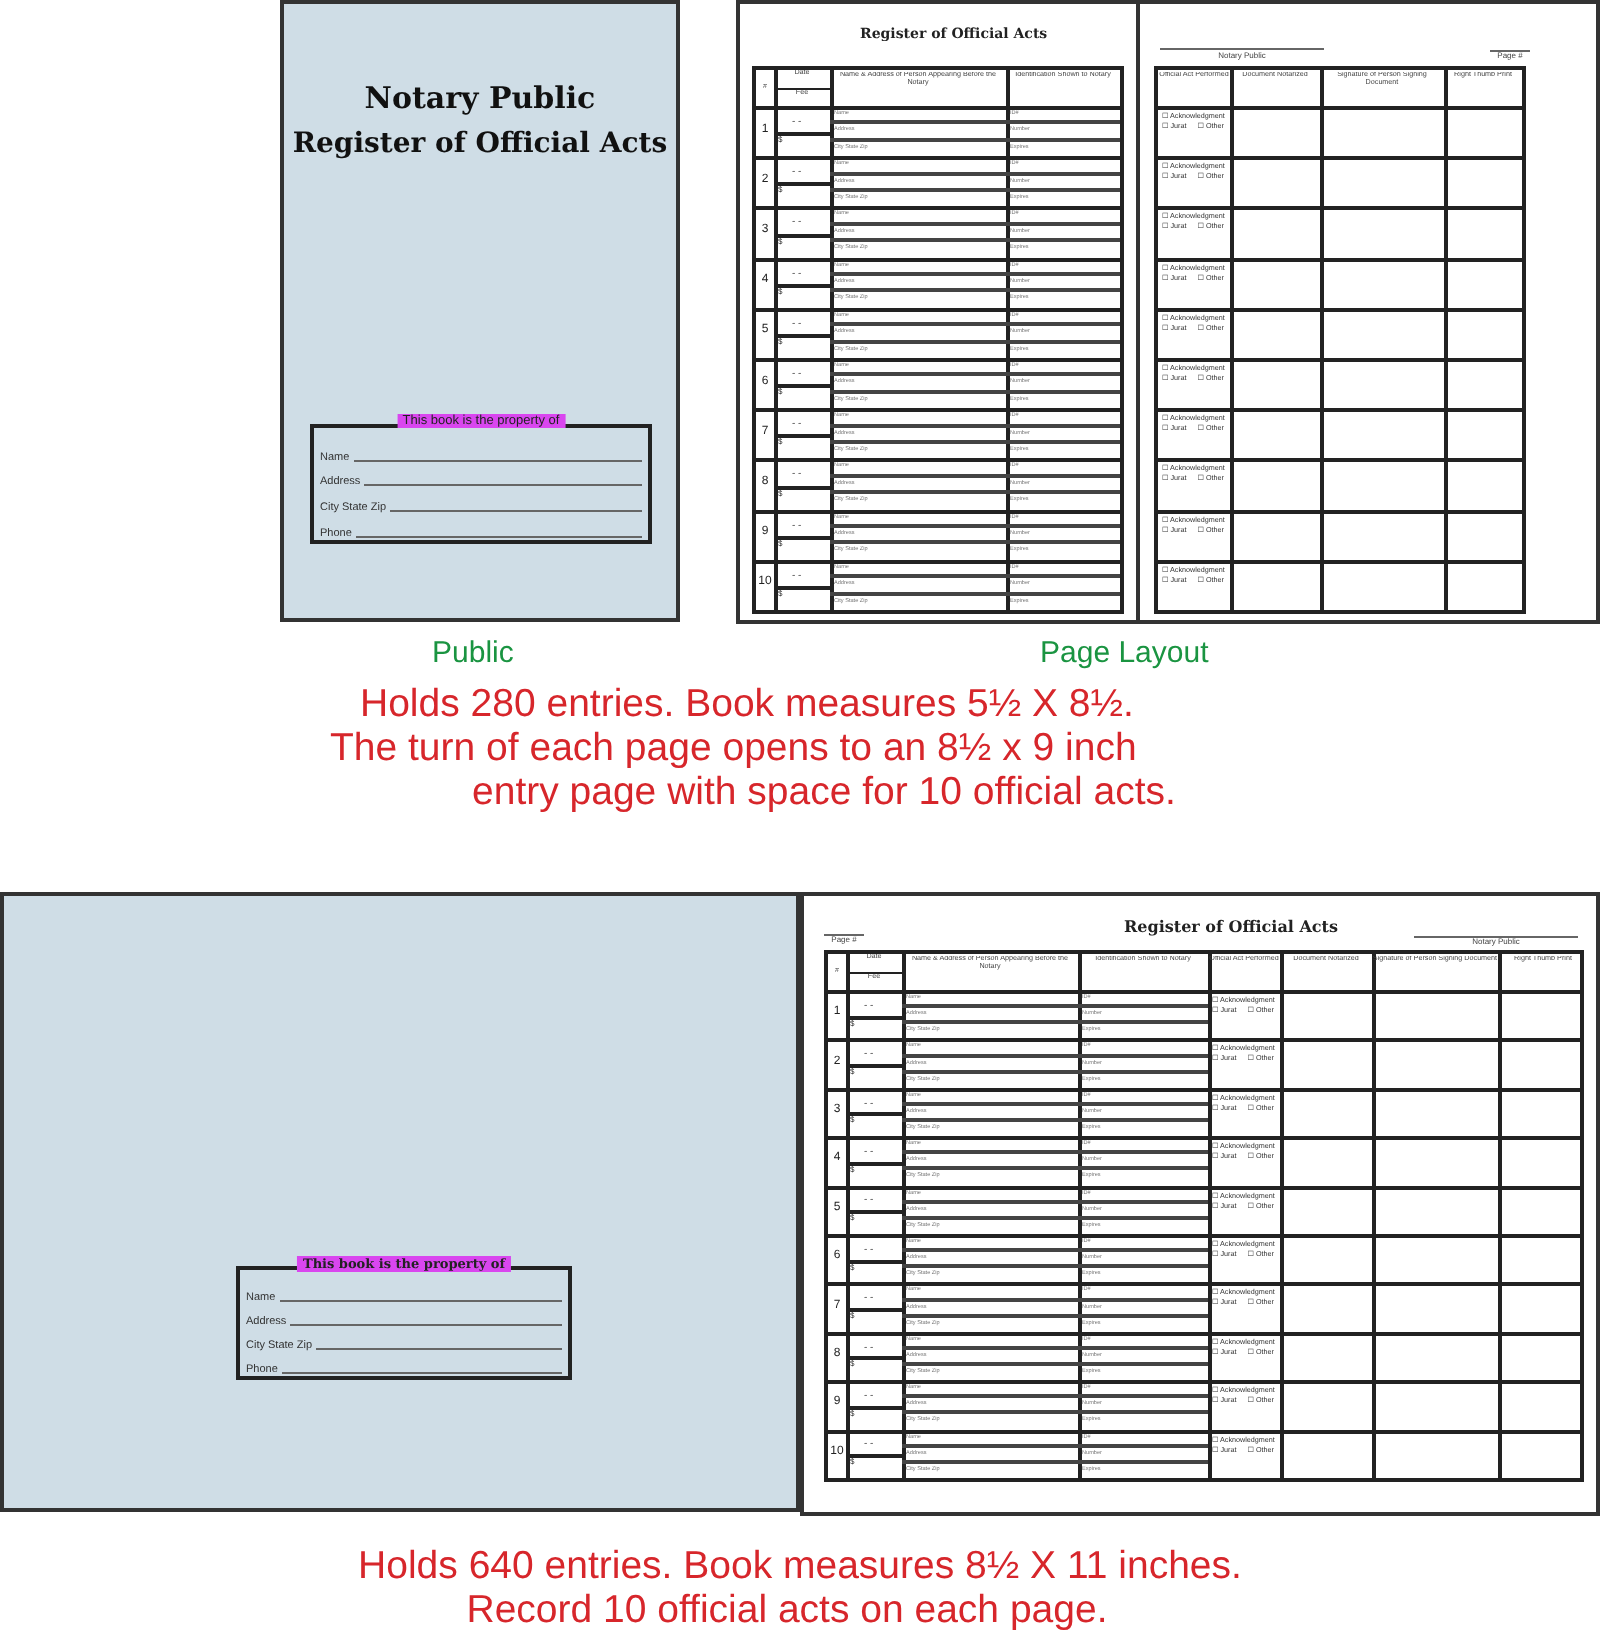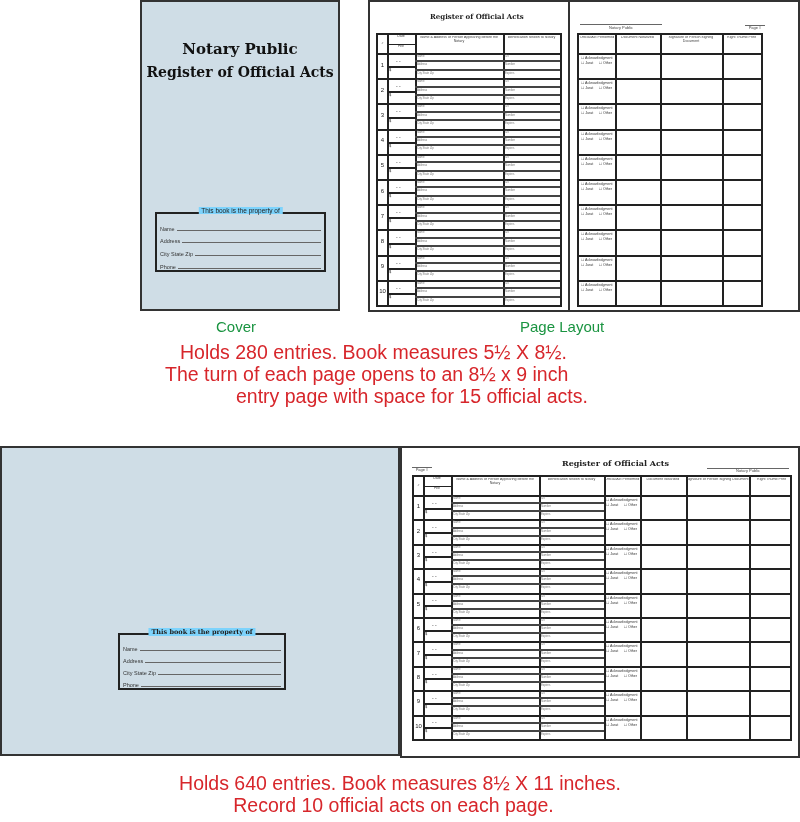--- a/index.html
+++ b/index.html
@@ -3,21 +3,21 @@
 <meta charset="utf-8">
 <style>
   * { box-sizing: border-box; margin: 0; padding: 0; }
   body { width: 800px; height: 822px; background: #ffffff; position: relative; overflow: hidden; font-family: "Liberation Sans", sans-serif; }
   .abs { position: absolute; }
 
   
   .cover { background: #cfdde6; border: 2px solid #333; }
   .cover-title { font-family: "DejaVu Serif", serif; font-weight: bold; color: #111; text-align: center; position: absolute; left: 0; right: 0; }
   .prop-box { position: absolute; border: 2px solid #222; }
-  .prop-legend { position: absolute; top: -7px; left: 50%; transform: translateX(-50%); background: #7dd3fc; padding: 0 3px; font-size: 7px; color: #222; white-space: nowrap; }
+  .prop-legend { position: absolute; top: -7px; left: 50%; transform: translateX(-50%); background: #d946ef; padding: 0 3px; font-size: 7px; color: #222; white-space: nowrap; }
   .prop-line { position: absolute; display: flex; align-items: flex-end; font-size: 5.5px; color: #333; }
   .prop-line .lbl { white-space: nowrap; margin-right: 2px; }
   .prop-line .rule { flex: 1; border-bottom: 1px solid #666; height: 1px; margin-bottom: 1px; }
 
   
   .page { background: #fff; border: 2px solid #333; }
   .reg-title { position: absolute; font-family: "DejaVu Serif", serif; font-weight: bold; font-size: 8px; color: #222; white-space: nowrap; }
   .grid { position: absolute; border: 2px solid #222; }
   .hdr { position: absolute; font-size: 3.6px; color: #444; text-align: center; line-height: 1.1; overflow: hidden; }
   .vline { position: absolute; top: 0; bottom: 0; width: 0; border-left: 2px solid #222; }
@@ -249,25 +249,25 @@
       <div class="ck" style="left:2px;top:222.6px;">☐ Acknowledgment</div>
       <div class="ck" style="left:2px;top:227.6px;">☐ Jurat</div>
       <div class="ck" style="left:19.8px;top:227.6px;">☐ Other</div>
       <div class="abs" style="left:0px;right:0;top:244.79999999999998px;border-top:2px solid #222;"></div>
       <div class="ck" style="left:2px;top:247.79999999999998px;">☐ Acknowledgment</div>
       <div class="ck" style="left:2px;top:252.79999999999998px;">☐ Jurat</div>
       <div class="ck" style="left:19.8px;top:252.79999999999998px;">☐ Other</div>
     </div>
 </div>
 
-<div class="caption-green" style="left:216px;top:318px;">Cover</div>
+<div class="caption-green" style="left:216px;top:318px;">Public</div>
 <div class="caption-green" style="left:520px;top:318px;">Page Layout</div>
 <div class="caption-red" style="left:0;width:800px;top:342px;padding-left:180px;text-align:left;">Holds 280 entries. Book measures 5½ X 8½.</div>
 <div class="caption-red" style="left:0;width:800px;top:364px;padding-left:165px;text-align:left;">The turn of each page opens to an 8½ x 9 inch</div>
-<div class="caption-red" style="left:0;width:800px;top:386px;padding-left:236px;text-align:left;">entry page with space for 15 official acts.</div>
+<div class="caption-red" style="left:0;width:800px;top:386px;padding-left:236px;text-align:left;">entry page with space for 10 official acts.</div>
 
 <div class="abs cover" style="left:0;top:446px;width:400px;height:310px;">
   <div class="prop-box" style="left:116px;top:185px;width:168px;height:57px;">
     <div class="prop-legend" style="font-family:'DejaVu Serif',serif;font-weight:bold;font-size:6.5px;">This book is the property of</div>
     <div class="prop-line" style="left:3px;right:3px;top:9px;height:8px;">
         <span class="lbl">Name</span>
         <span class="rule"></span>
       </div>
     <div class="prop-line" style="left:3px;right:3px;top:21px;height:8px;">
         <span class="lbl">Address</span>

